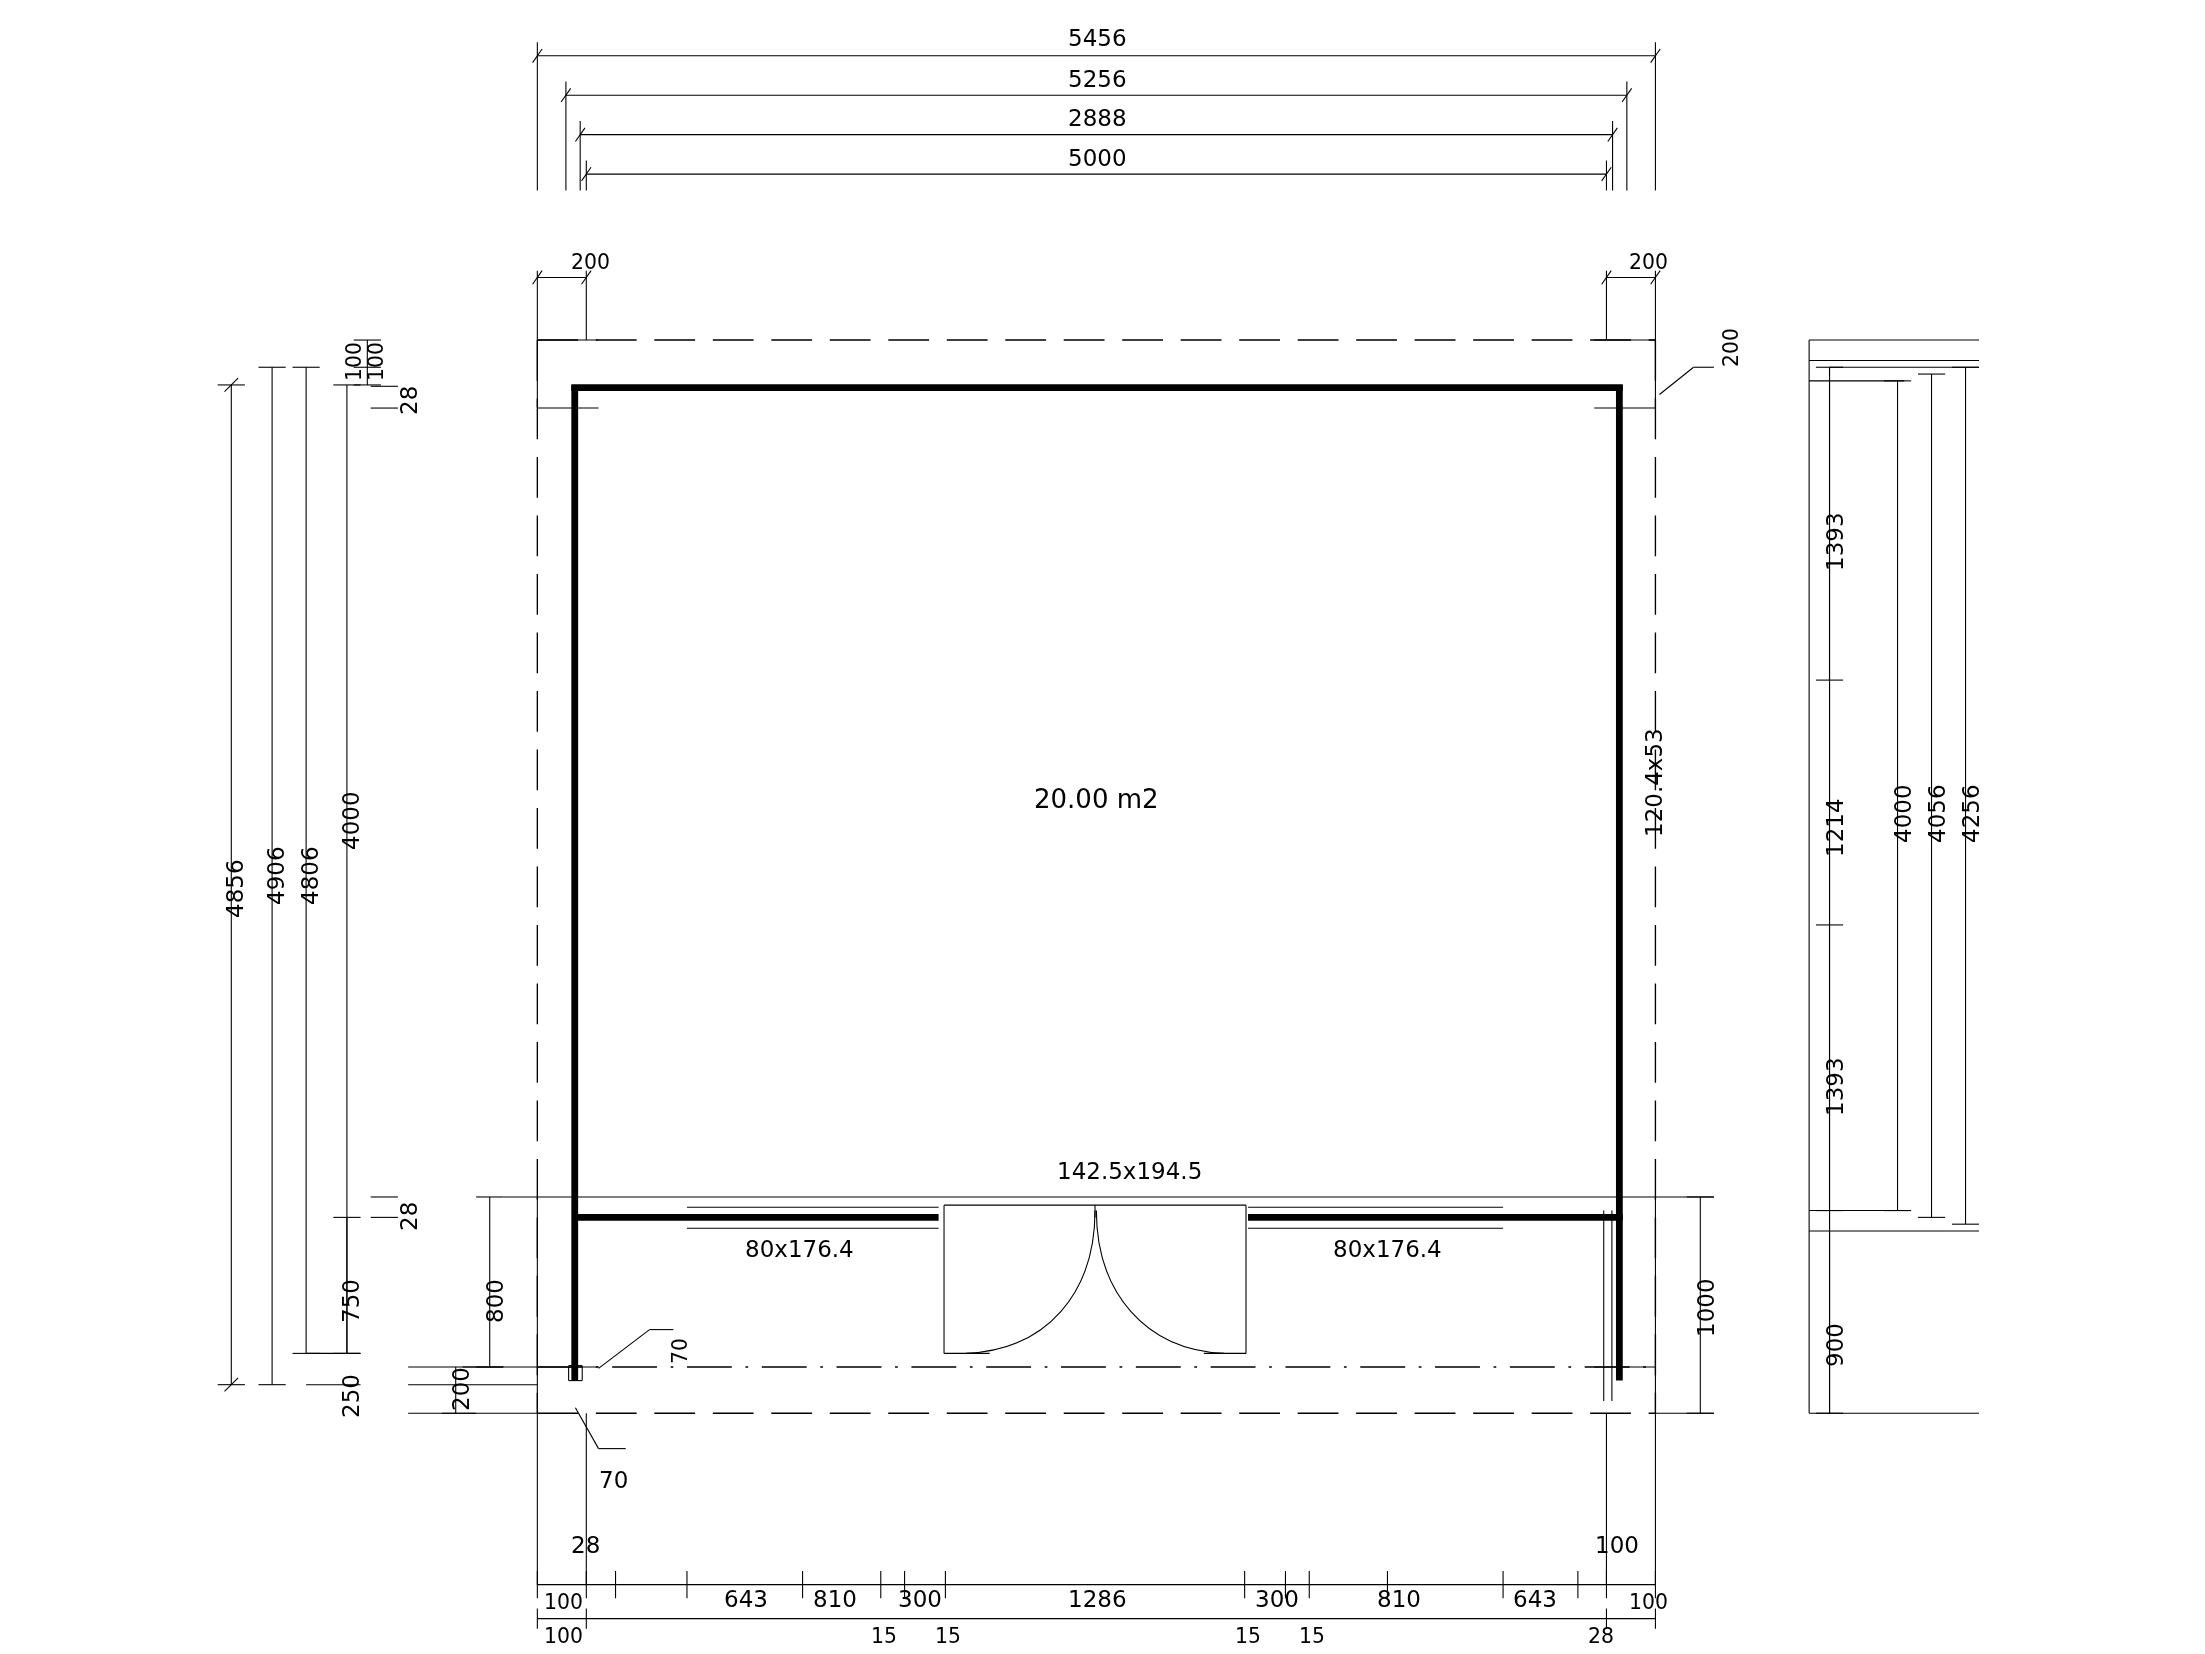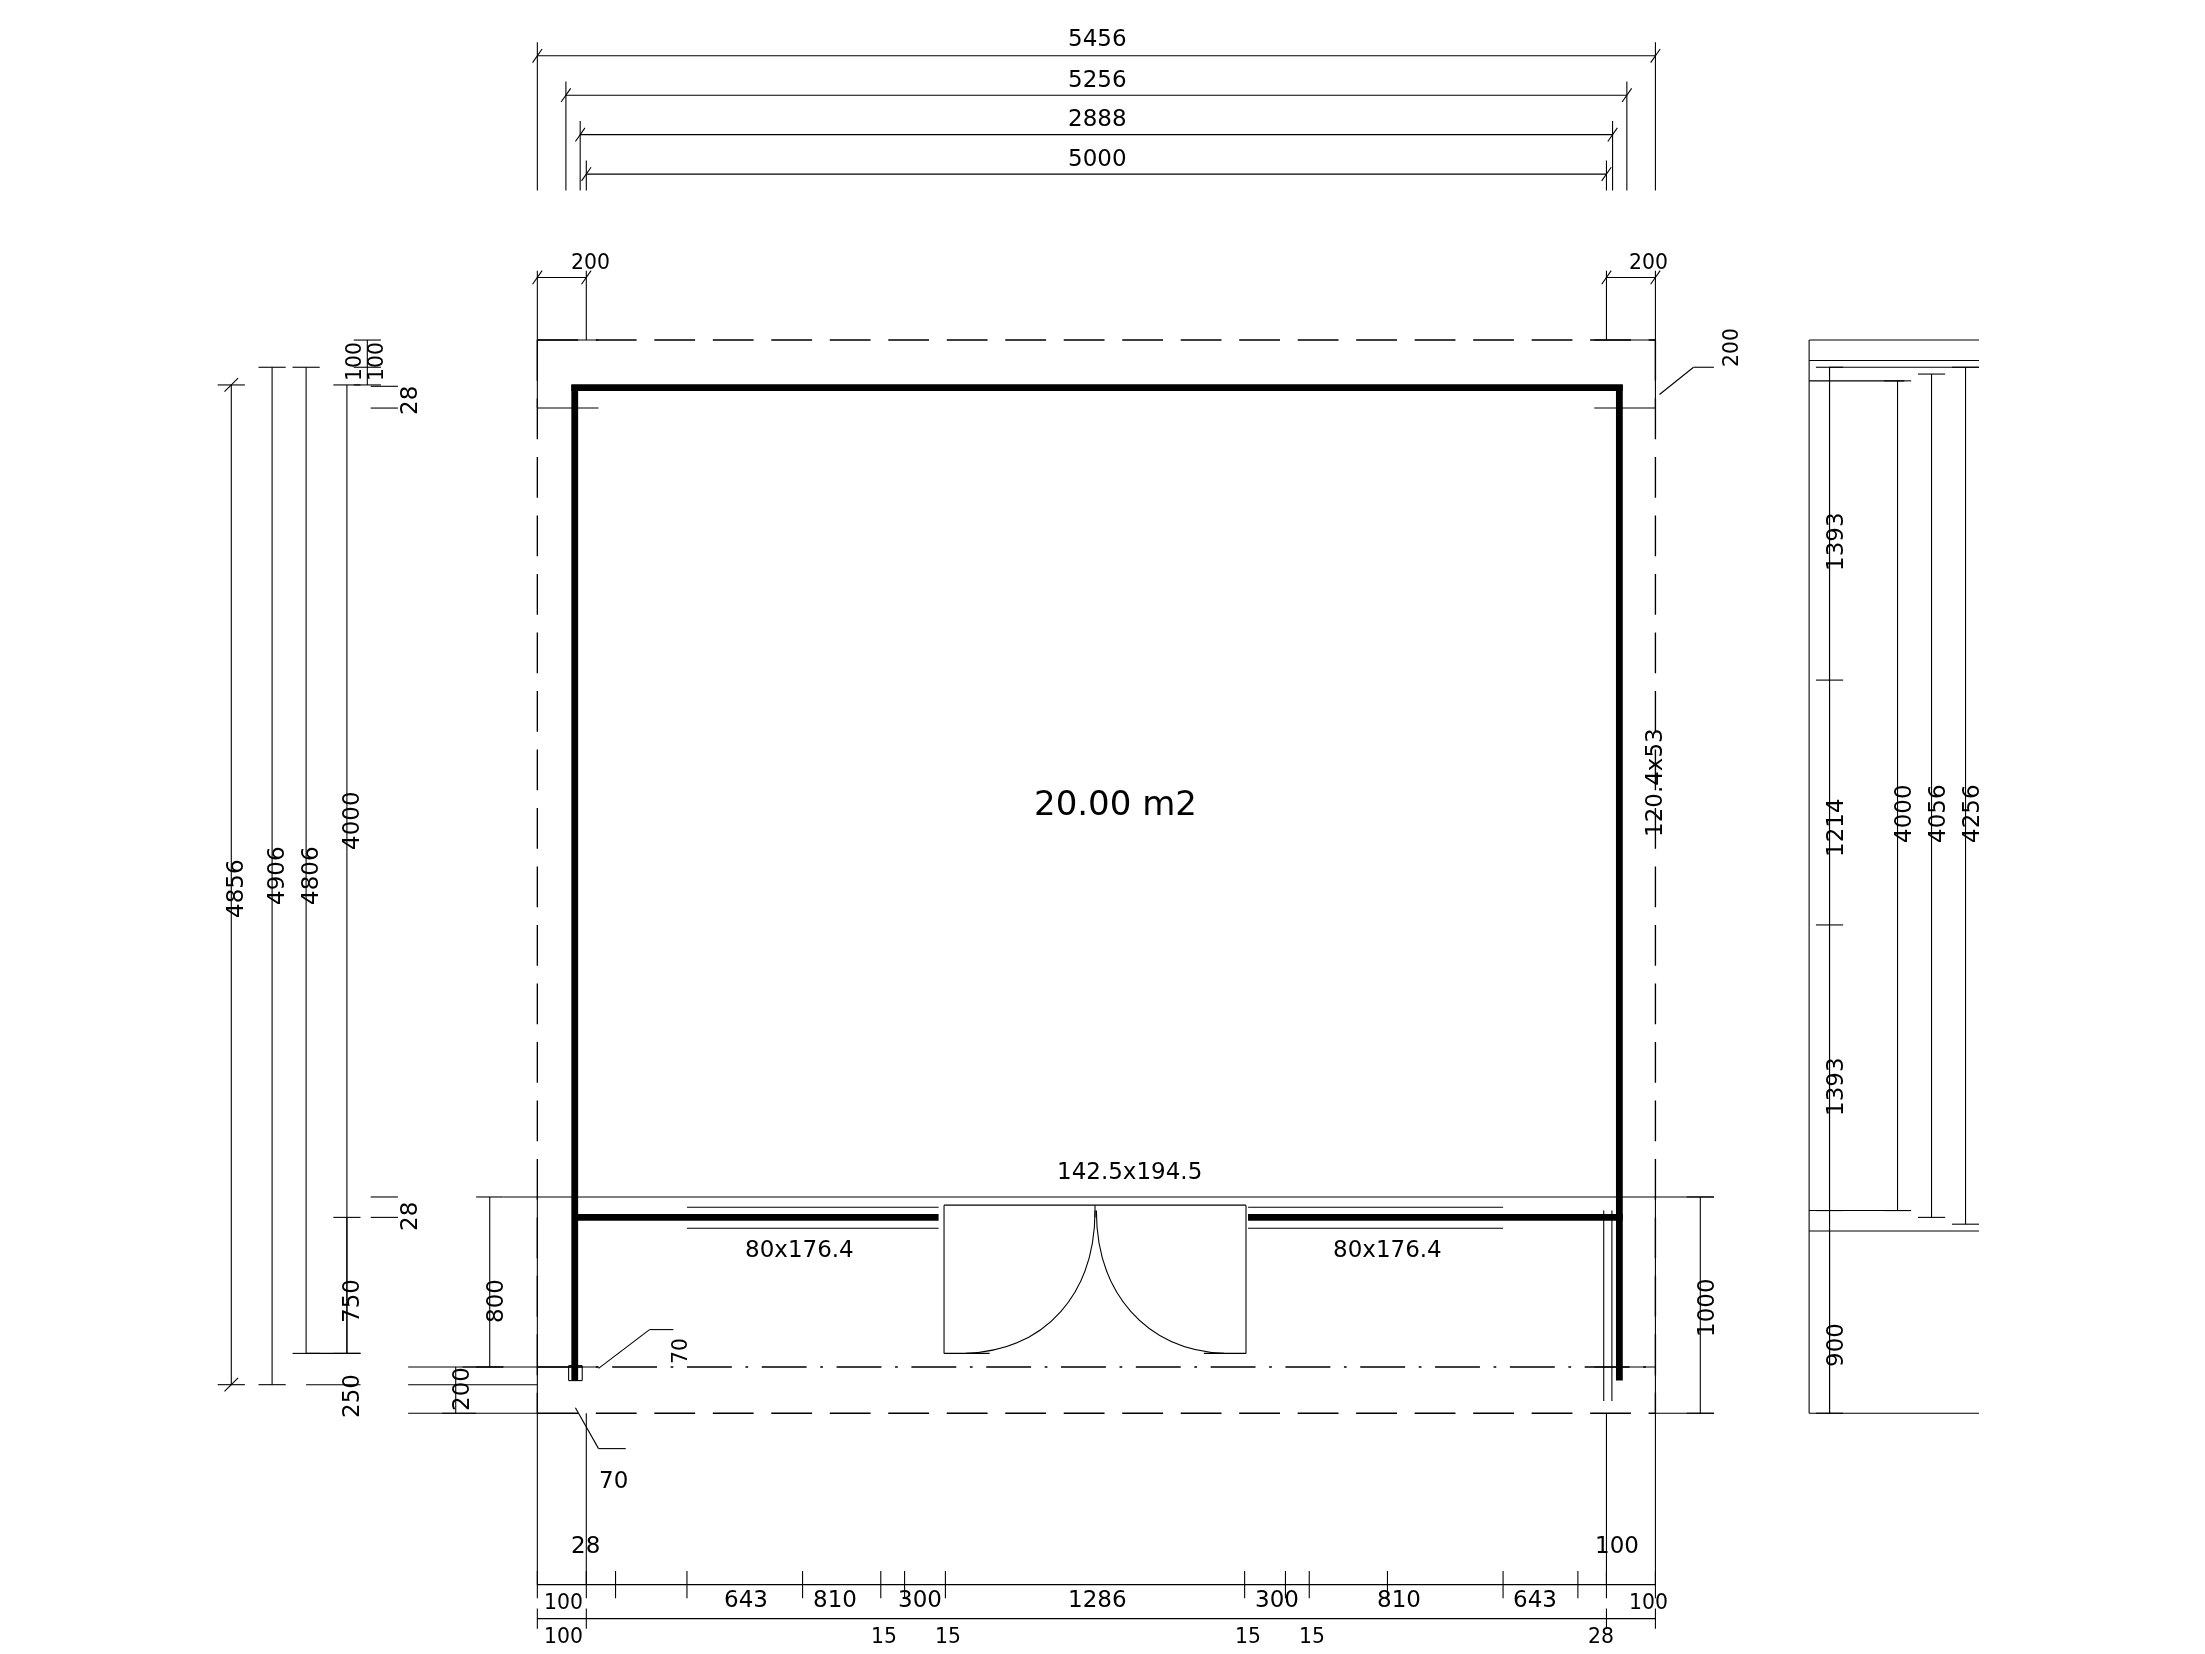--- a/index.html
+++ b/index.html
@@ -19,21 +19,21 @@
   }
   .lbl {
     position: absolute;
     font-family: "DejaVu Sans", sans-serif;
     font-size: 20.4px;
     color: #000000;
     white-space: nowrap;
     line-height: 1;
   }
   .lbl.big { font-size: 23px; }
-  .lbl.area { font-size: 34px; }
+  .lbl.area { font-size: 26px; }
   .vlbl {
     position: absolute;
     font-family: "DejaVu Sans", sans-serif;
     font-size: 20.4px;
     color: #000000;
     white-space: nowrap;
     line-height: 1;
     transform-origin: 0 0;
     transform: rotate(-90deg);
   }

